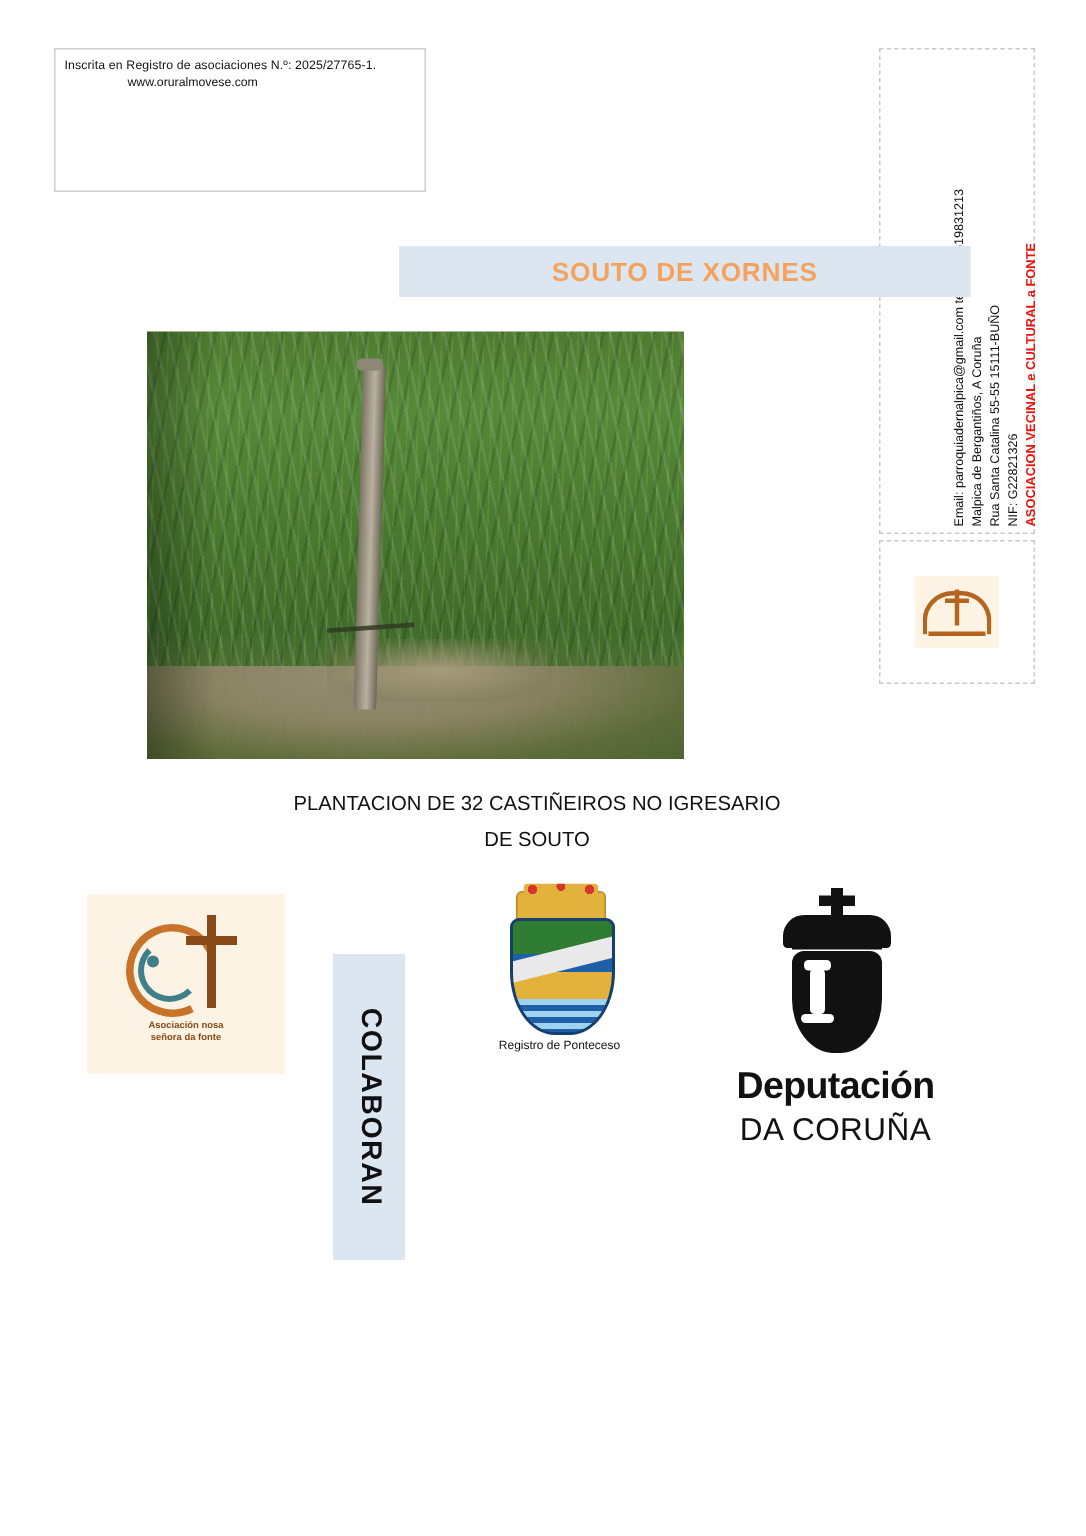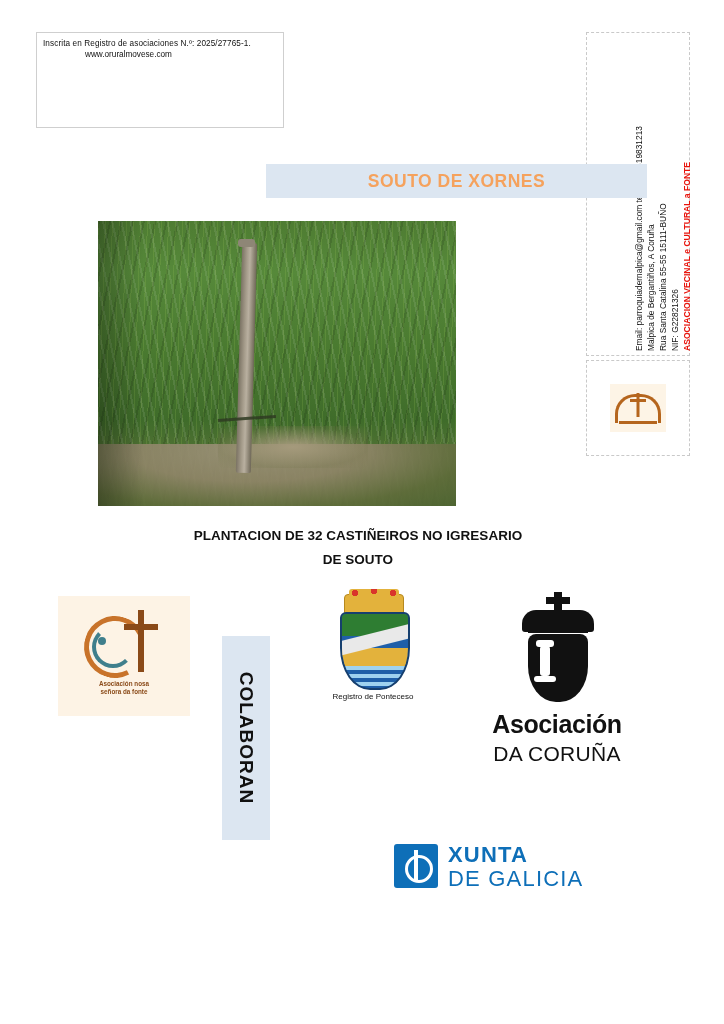--- a/index.html
+++ b/index.html
@@ -238,21 +238,21 @@
     background: linear-gradient(90deg, rgba(0,0,0,0.28), rgba(0,0,0,0));
   }
 
   
   .caption {
     position: absolute;
     left: 98px; top: 524px;
     width: 520px;
     text-align: center;
     font-size: 13.5px;
-    font-weight: bold;
+    font-weight: normal;
     color: #111;
     line-height: 24px;
   }
 
   
   .logo-fonte {
     position: absolute;
     left: 58px; top: 596px;
     width: 132px; height: 120px;
     background: #fdf3e5;
@@ -600,23 +600,18 @@
   <div class="deputacion">
     <div class="crestwrap">
       <div class="crossT"></div>
       <div class="crossT-bar"></div>
       <div class="crown2"></div>
       <div class="shield2"></div>
       <div class="chalice-top"></div>
       <div class="chalice"></div>
       <div class="chalice-base"></div>
     </div>
-    <div class="name1">Asociación</div>
+    <div class="name1">Deputación</div>
     <div class="name2">DA CORUÑA</div>
   </div>
 
-  <div class="xunta">
-    <div class="mark"></div>
-    <div class="t1">XUNTA</div>
-    <div class="t2">DE GALICIA</div>
-  </div>
 
 </div>
 
 </body></html>

